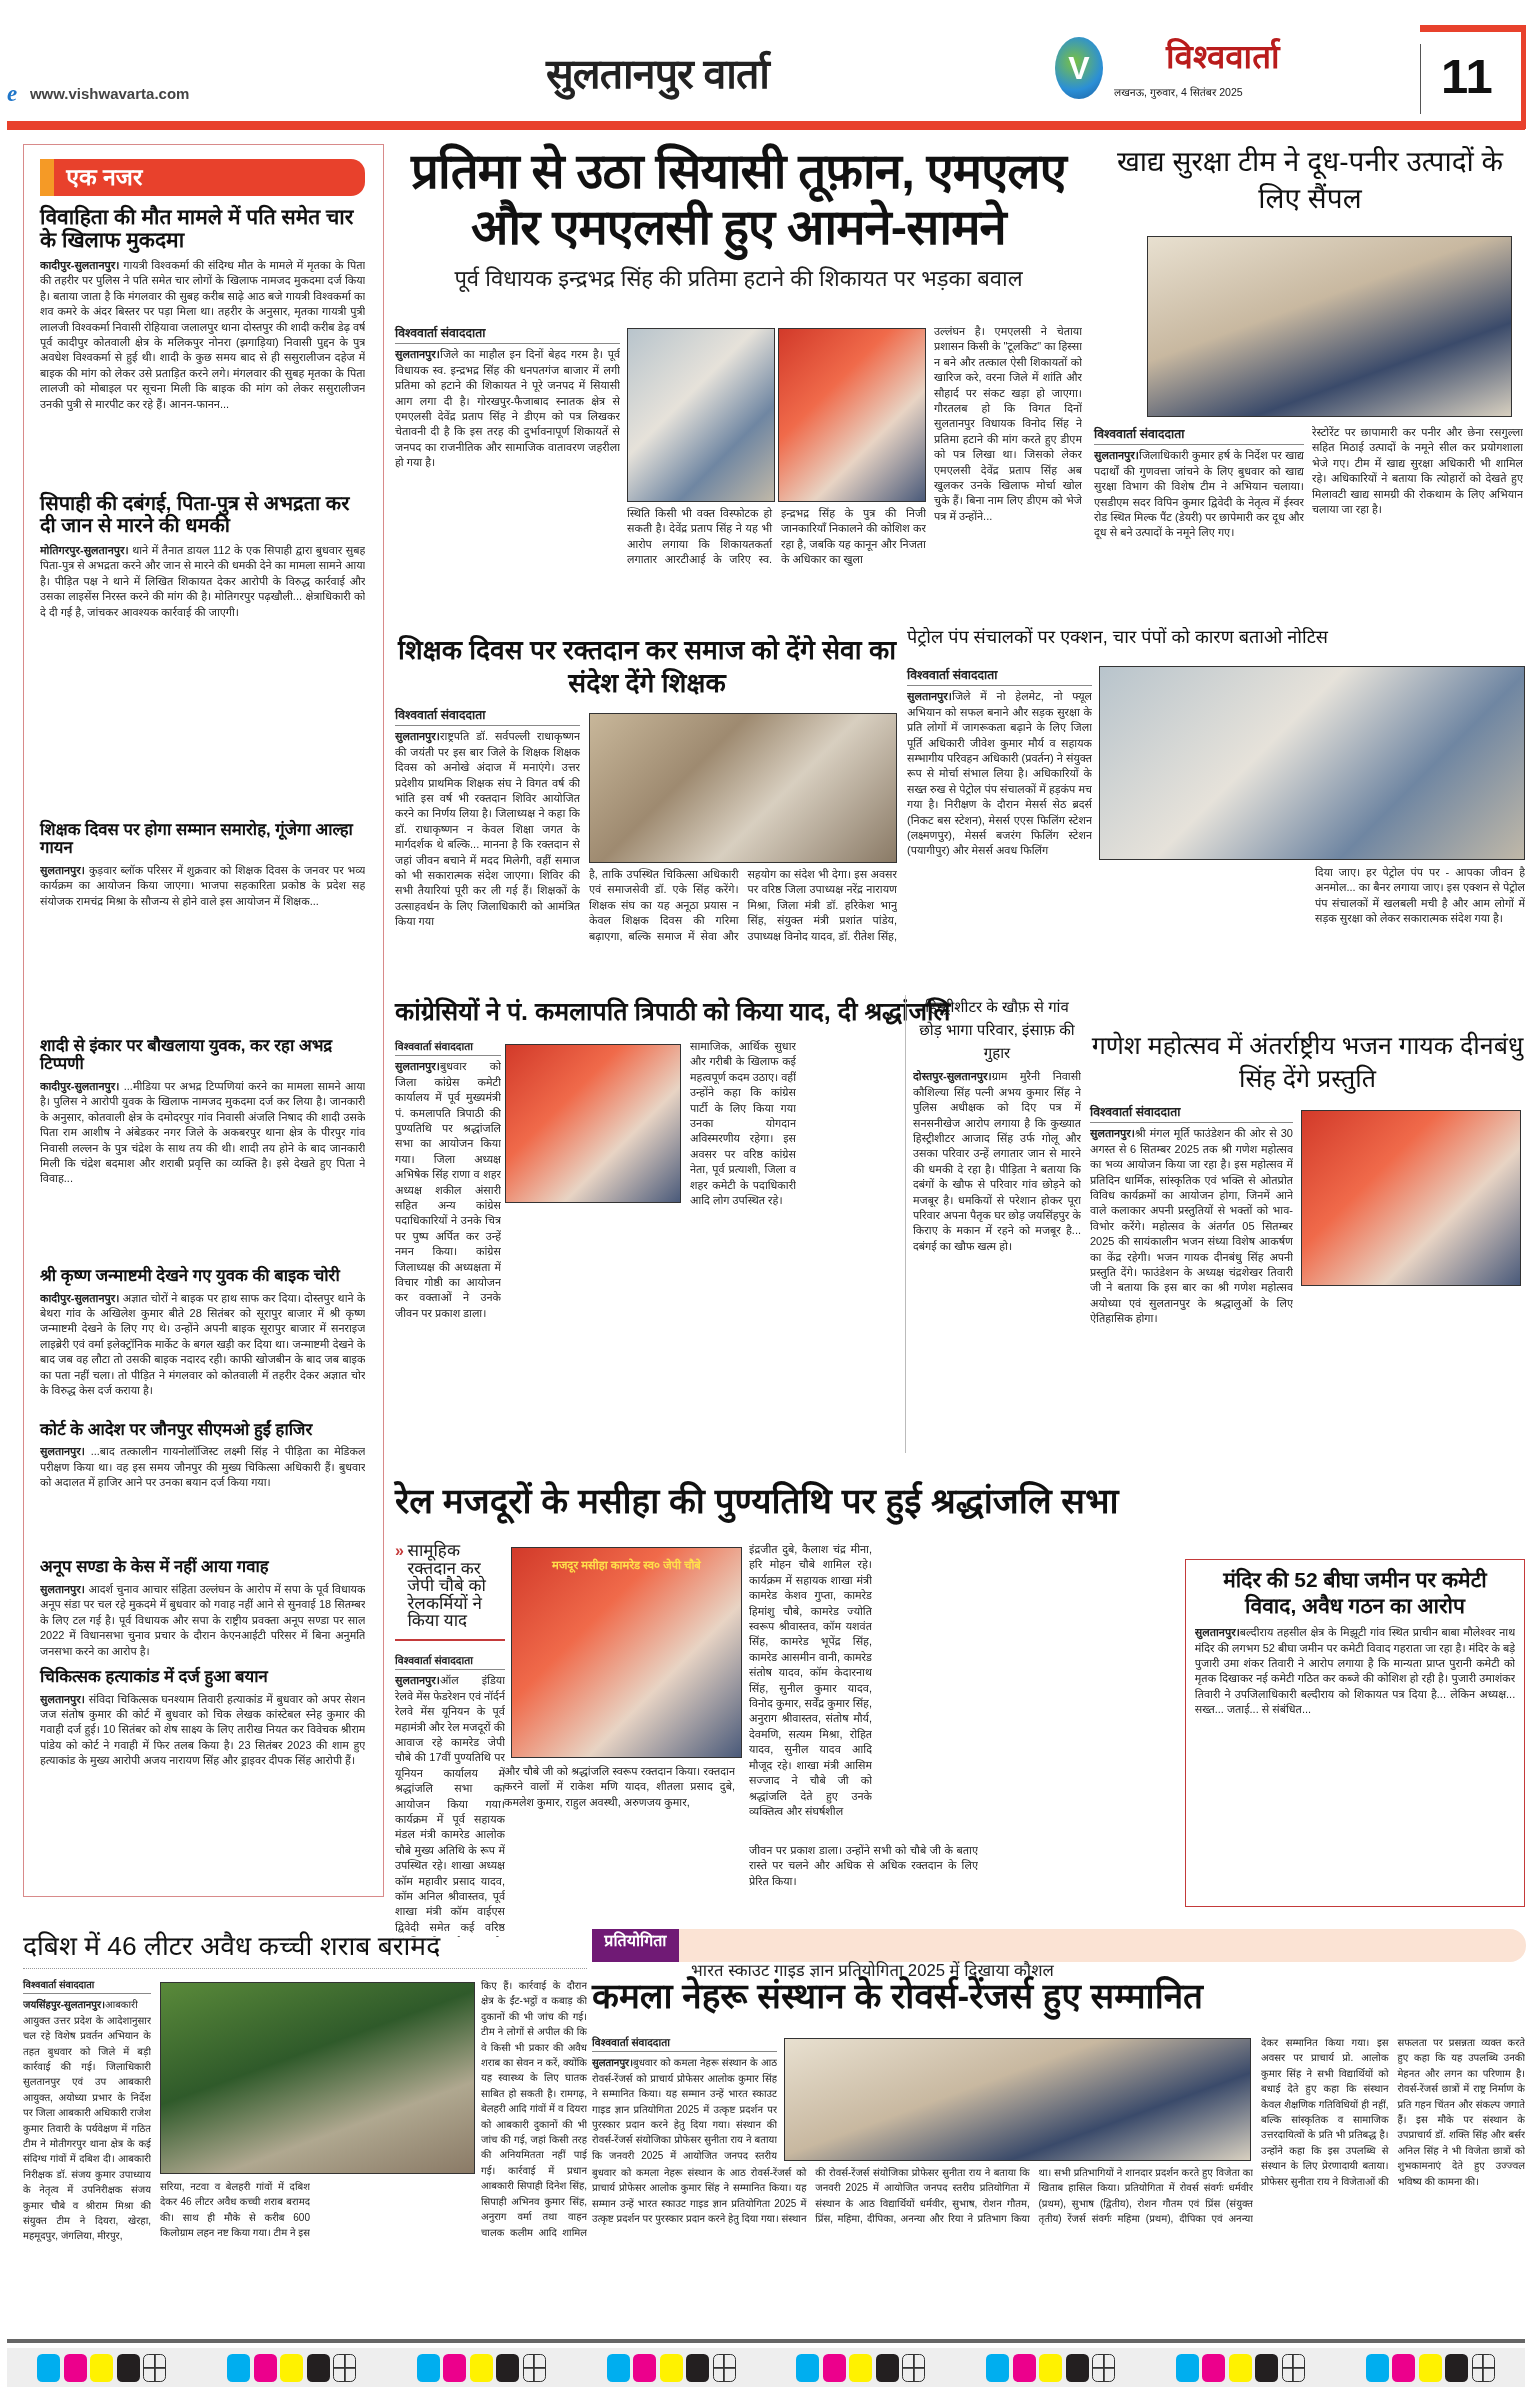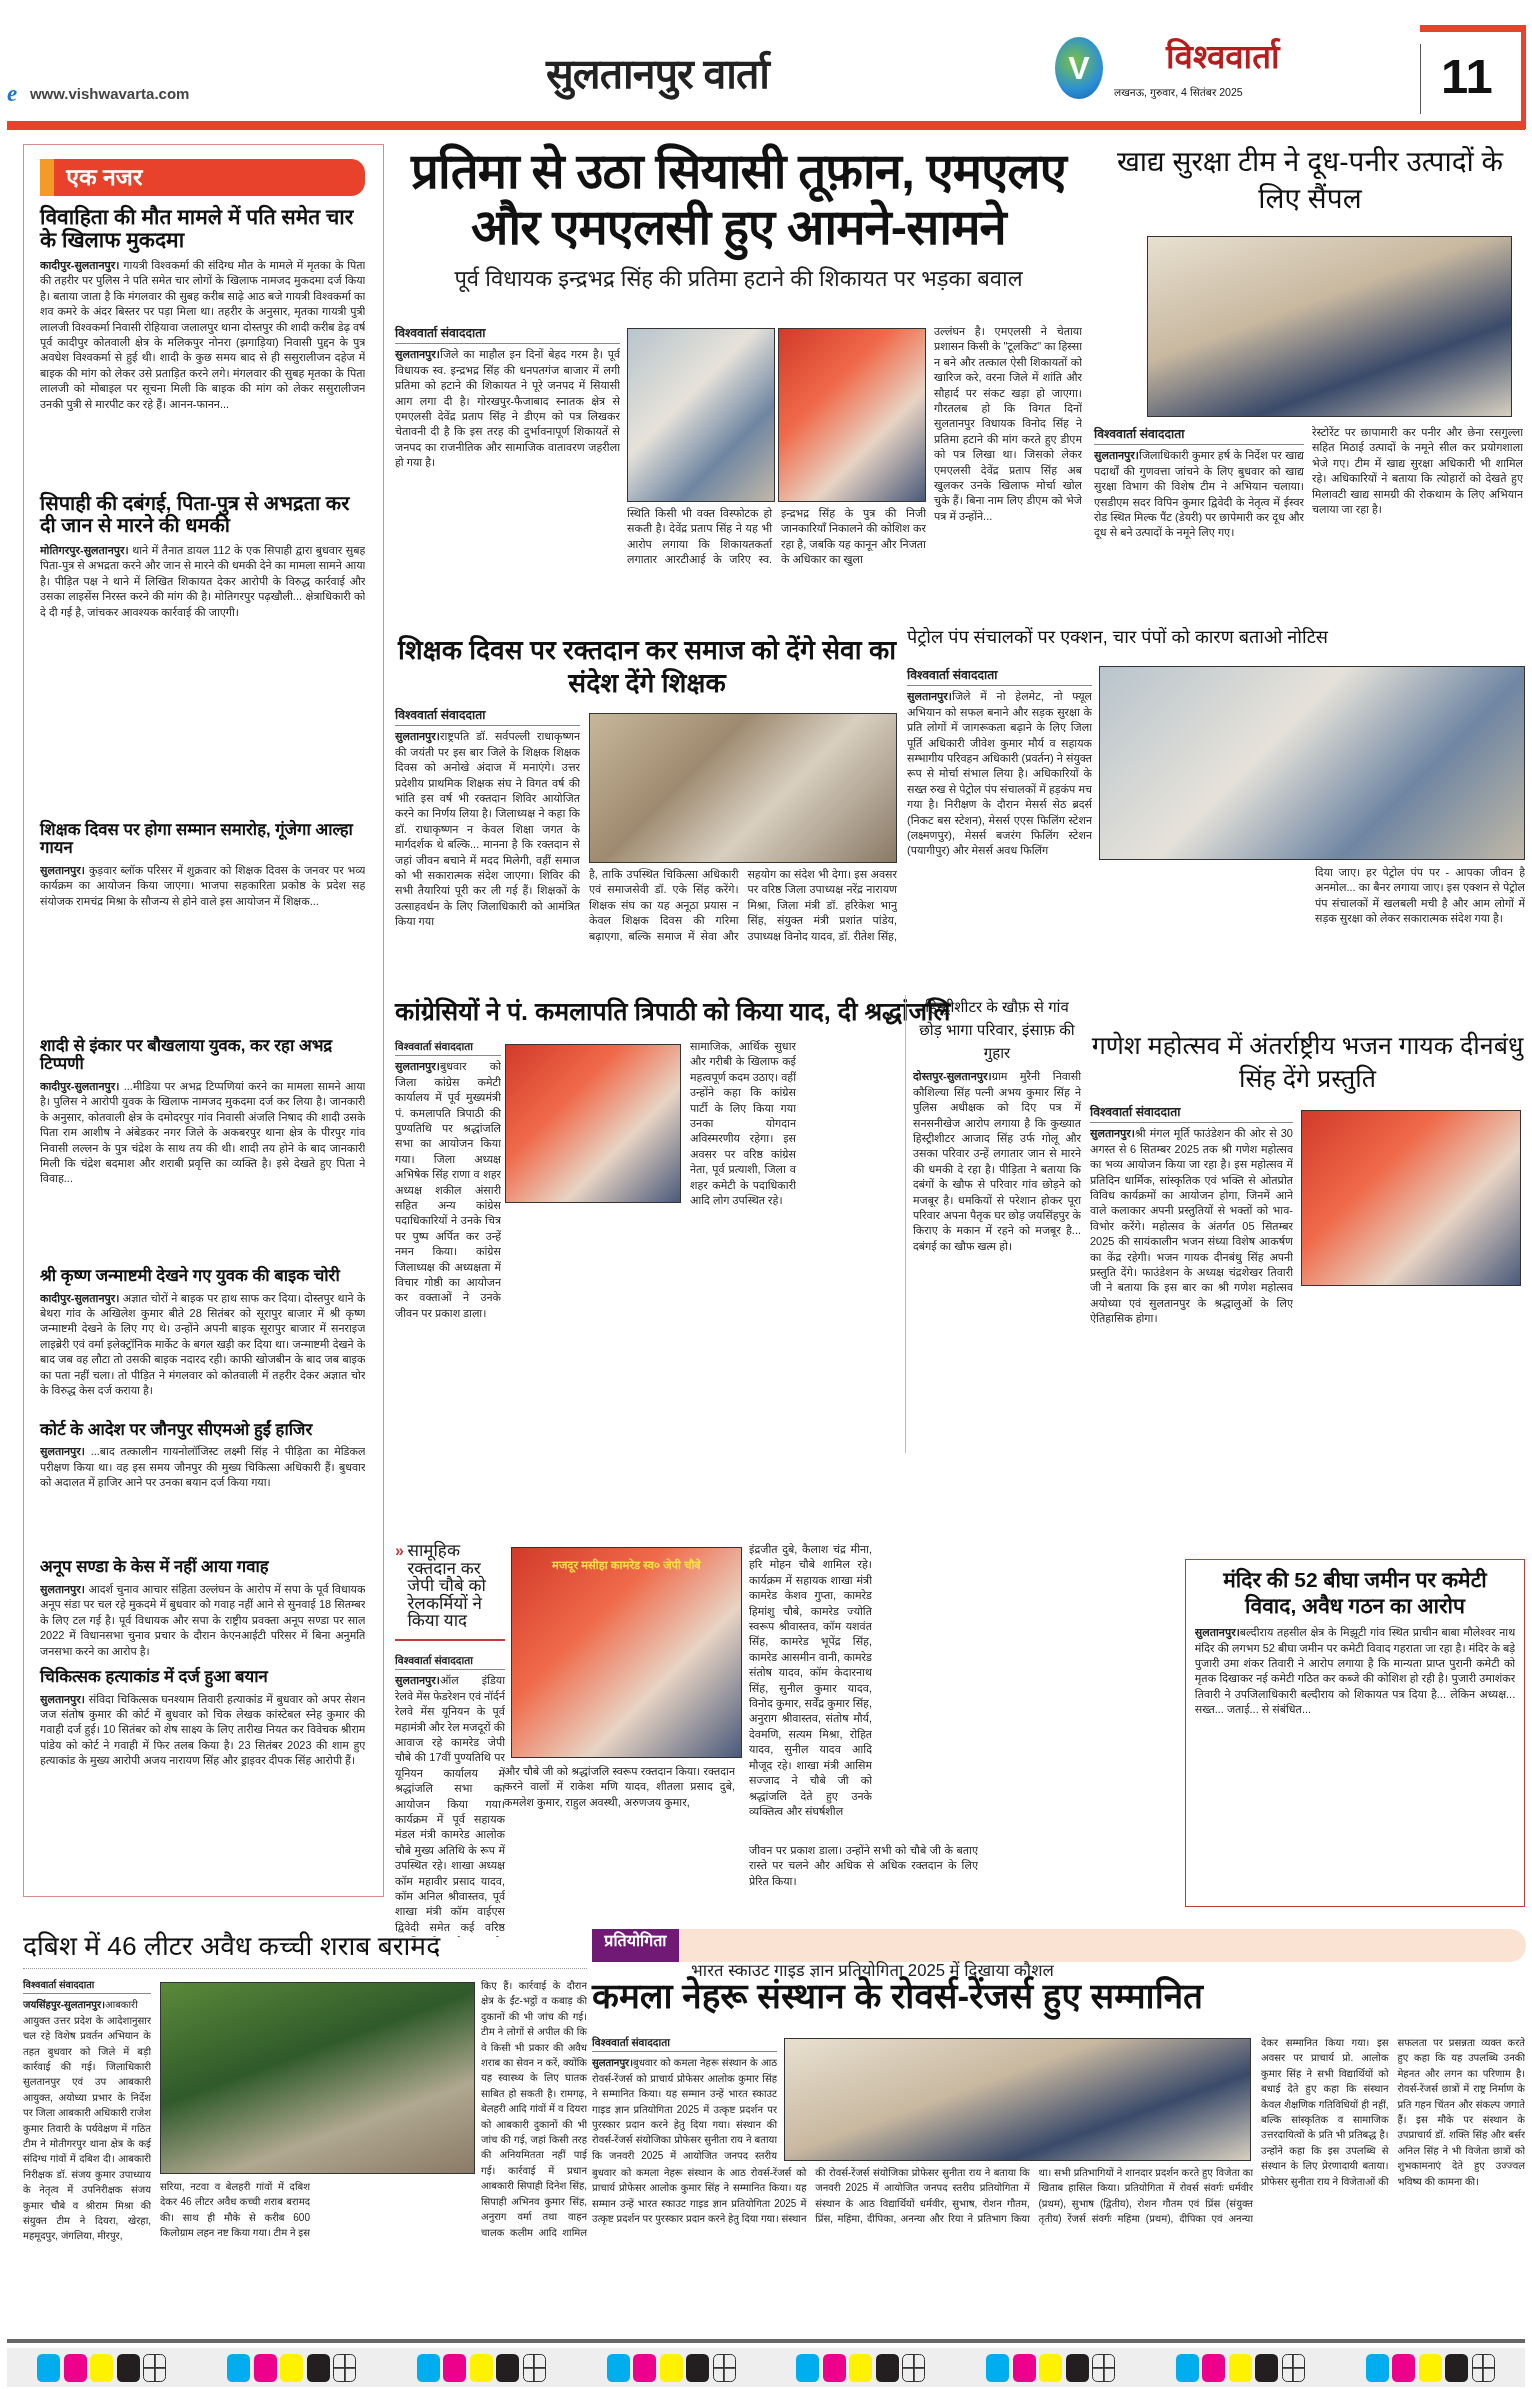--- a/index.html
+++ b/index.html
@@ -154,20 +154,21 @@
   </div>
   <div class="abs photo red" style="left:211px;top:81px;width:220px;height:176px;"></div>
 </div>
 
 <div class="abs" style="left:1185px;top:1559px;width:340px;height:348px;border:1.8px solid #c43a3a;padding:7px 8.8px;">
   <div class="headline" style="font-size:21px;text-align:center;line-height:26.4px;">मंदिर की 52 बीघा जमीन पर कमेटी विवाद, अवैध गठन का आरोप</div>
   <p class="body-text" style="margin-top:5.3px;height:273px;overflow:hidden;"><b>सुलतानपुर।</b><span>बल्दीराय तहसील क्षेत्र के मिझूटी गांव स्थित प्राचीन बाबा मौलेश्वर नाथ मंदिर की लगभग 52 बीघा जमीन पर कमेटी विवाद गहराता जा रहा है। मंदिर के बड़े पुजारी उमा शंकर तिवारी ने आरोप लगाया है कि मान्यता प्राप्त पुरानी कमेटी को मृतक दिखाकर नई कमेटी गठित कर कब्जे की कोशिश हो रही है। पुजारी उमाशंकर तिवारी ने उपजिलाधिकारी बल्दीराय को शिकायत पत्र दिया है... लेकिन अध्यक्ष... सख्त... जताई... से संबंधित...</span></p>
 </div>
 
 <div class="abs" style="left:395px;top:1480px;width:784px;height:440px;">
+  <div class="headline" style="font-size:35px;font-weight:bold;line-height:42px;white-space:nowrap;">रेल मजदूरों के मसीहा की पुण्यतिथि पर हुई श्रद्धांजलि सभा</div>
   <div class="abs" style="left:0;top:62px;width:110px;">
     <div style="display:flex;gap:3.5px;padding-bottom:8.8px;border-bottom:2.6px solid #c43a3a;margin-bottom:12.3px;">
       <span style="color:#c43a3a;font:bold 16px 'Liberation Sans',sans-serif;">»</span>
       <span style="font-size:17px;line-height:17.6px;">सामूहिक रक्तदान कर जेपी चौबे को रेलकर्मियों ने किया याद</span>
     </div>
     <div class="byline" style="font-size:10.6px;">विश्ववार्ता संवाददाता</div>
     <p class="body-text" style="height:264px;overflow:hidden;"><b>सुलतानपुर।</b><span>ऑल इंडिया रेलवे मेंस फेडरेशन एवं नॉर्दर्न रेलवे मेंस यूनियन के पूर्व महामंत्री और रेल मजदूरों की आवाज रहे कामरेड जेपी चौबे की 17वीं पुण्यतिथि पर यूनियन कार्यालय में श्रद्धांजलि सभा का आयोजन किया गया। कार्यक्रम में पूर्व सहायक मंडल मंत्री कामरेड आलोक चौबे मुख्य अतिथि के रूप में उपस्थित रहे। शाखा अध्यक्ष कॉम महावीर प्रसाद यादव, कॉम अनिल श्रीवास्तव, पूर्व शाखा मंत्री कॉम वाईएस द्विवेदी समेत कई वरिष्ठ पदाधिकारी मौजूद रहे। श्रद्धांजलि सभा के उपरांत सभी एनआरएमयू कार्यकर्ता जुलूस की शक्ल में जिला अस्पताल के ब्लड बैंक पहुंचे</span></p>
   </div>
   <div class="abs photo red" style="left:116px;top:67px;width:231px;height:211px;">
     <div style="color:#ffe04a;font:bold 11.4px 'Liberation Sans',sans-serif;text-align:center;margin-top:8.8px;">मजदूर मसीहा कामरेड स्व० जेपी चौबे</div>

